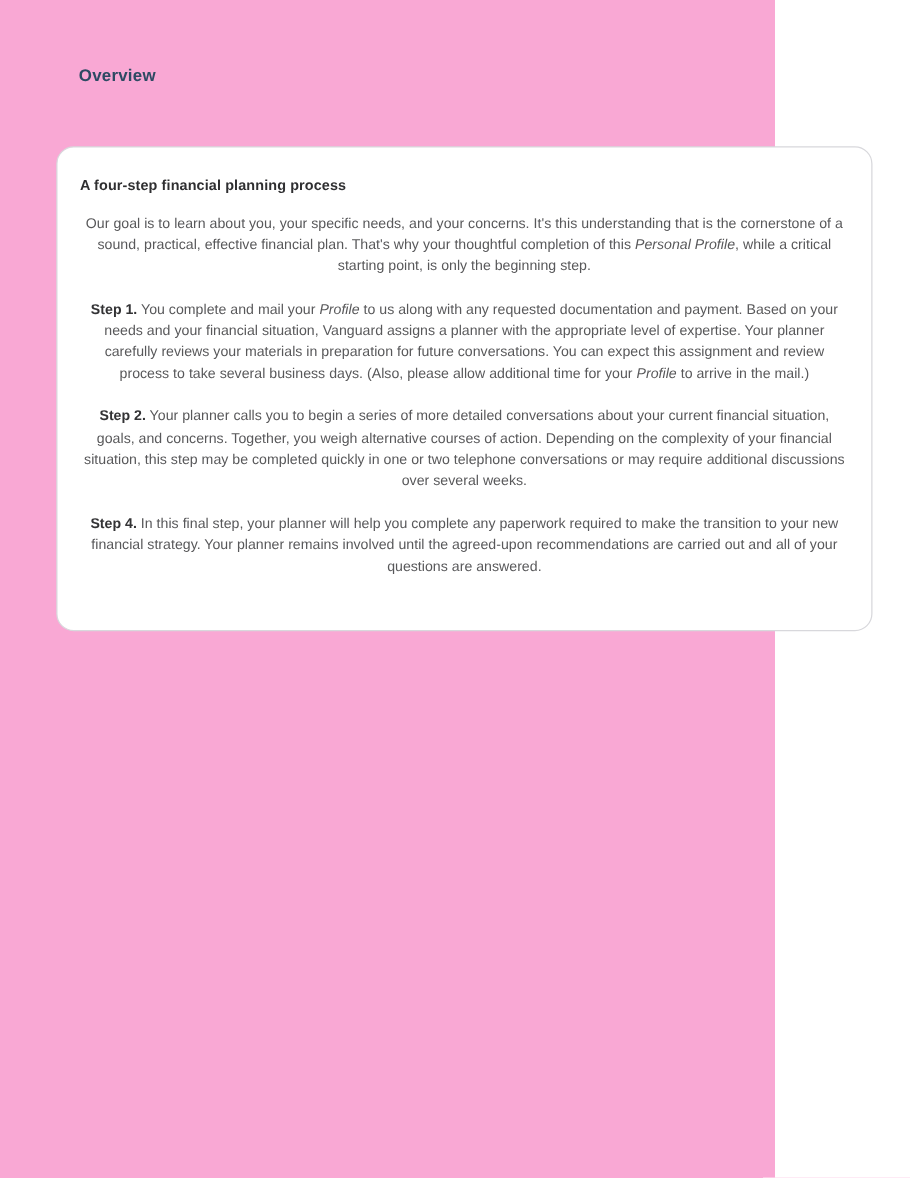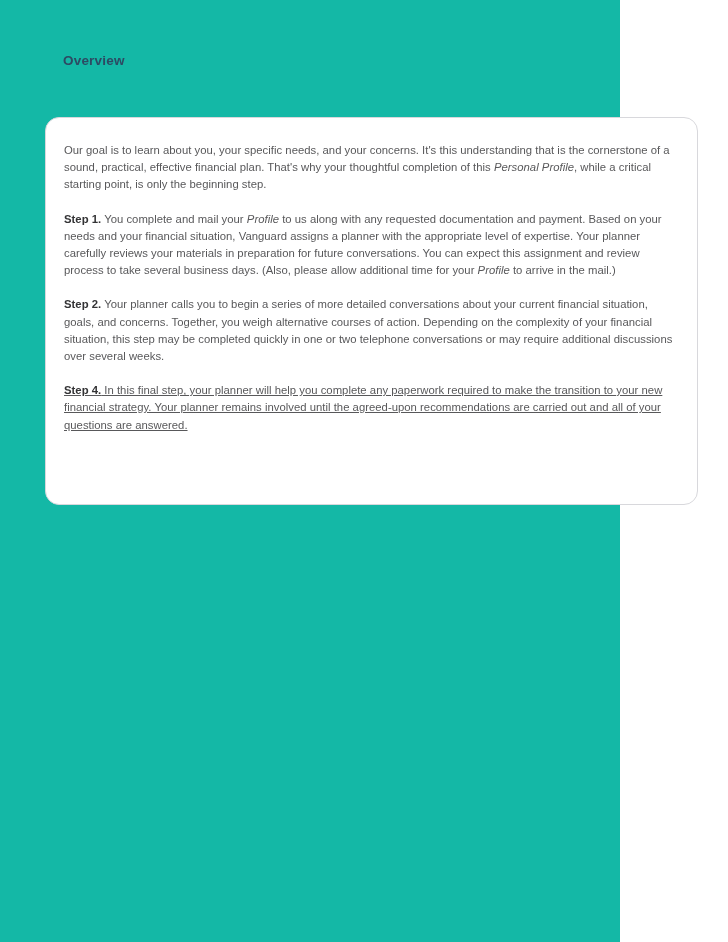--- a/index.html
+++ b/index.html
@@ -13,21 +13,21 @@
     font-family: "Liberation Sans", sans-serif;
     -webkit-font-smoothing: antialiased;
     position: relative;
     overflow: hidden;
   }
 
   .page {
     position: relative;
     width: 620px;
     height: 942px;
-    background: #14b8a6;
+    background: #f9a8d4;
   }
 
   
   .page-heading {
     position: absolute;
     left: 63px;
     top: 52px;
     font-size: 13.5px;
     font-weight: bold;
     letter-spacing: 0.2px;
@@ -61,24 +61,24 @@
     margin: 0 0 14px 0;
   }
 
   .para {
     font-size: 11.3px;
     color: #58585a;
     line-height: 17.2px;
     margin: 0 0 17px 0;
     letter-spacing: 0.02px;
     max-width: 620px;
+    text-align: center;
   }
   .para:last-child {
     margin-bottom: 4px;
-    text-decoration: underline;
   }
 
   .step-label {
     font-weight: bold;
     color: #333335;
   }
 
   .ital {
     font-style: italic;
   }
@@ -86,20 +86,21 @@
 </head>
 <body>
 
 <div class="page">
 
   <div class="page-heading">Overview</div>
 
   <div class="card">
     <div class="card-inner">
 
+      <div class="card-title">A four-step financial planning process</div>
 
       <p class="para"><span>Our goal is to learn about you, your specific needs, and your concerns. It's this understanding that is the cornerstone of a sound, practical, effective financial plan. That's why your thoughtful completion of this </span><span class="ital">Personal Profile</span><span>, while a critical starting point, is only the beginning step.</span></p>
 
       <p class="para"><span class="step-label">Step 1.</span><span> You complete and mail your </span><span class="ital">Profile</span><span> to us along with any requested documentation and payment. Based on your needs and your financial situation, Vanguard assigns a planner with the appropriate level of expertise. Your planner carefully reviews your materials in preparation for future conversations. You can expect this assignment and review process to take several business days. (Also, please allow additional time for your </span><span class="ital">Profile</span><span> to arrive in the mail.)</span></p>
 
       <p class="para"><span class="step-label">Step 2.</span><span> Your planner calls you to begin a series of more detailed conversations about your current financial situation, goals, and concerns. Together, you weigh alternative courses of action. Depending on the complexity of your financial situation, this step may be completed quickly in one or two telephone conversations or may require additional discussions over several weeks.</span></p>
 
 
       <p class="para"><span class="step-label">Step 4.</span><span> In this final step, your planner will help you complete any paperwork required to make the transition to your new financial strategy. Your planner remains involved until the agreed-upon recommendations are carried out and all of your questions are answered.</span></p>
 

